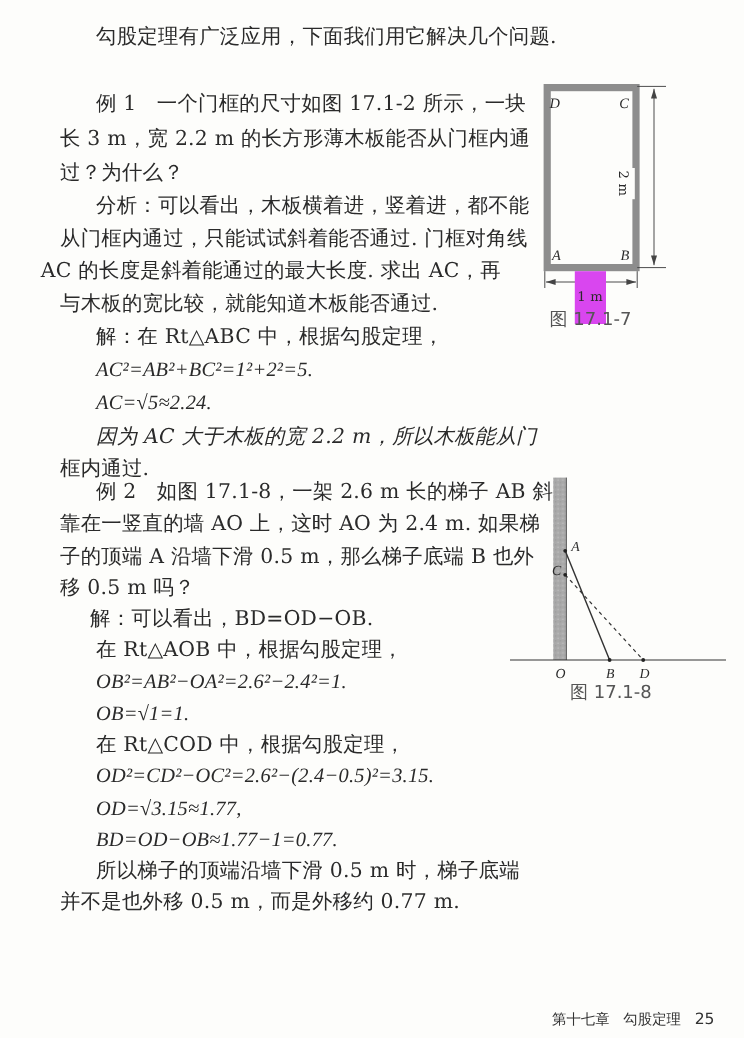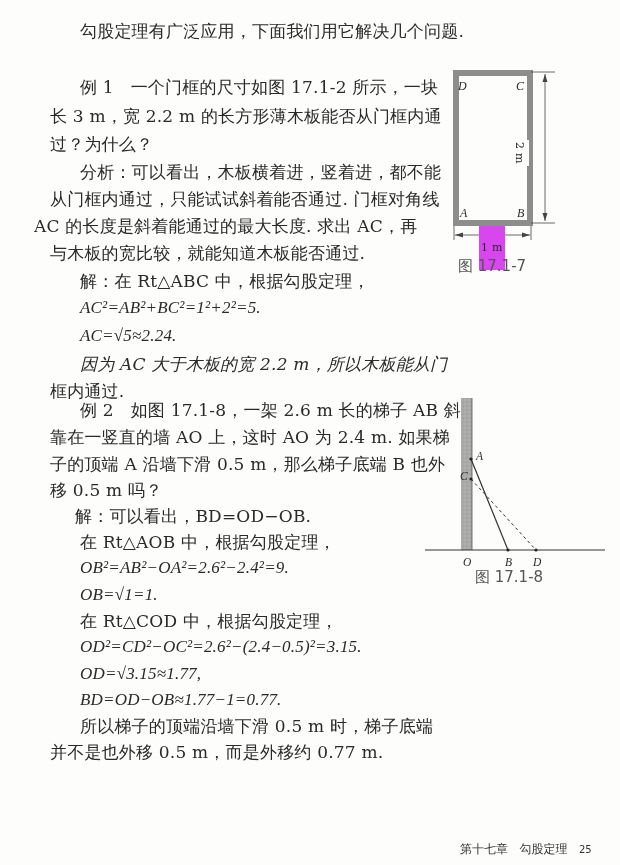--- a/index.html
+++ b/index.html
@@ -72,21 +72,21 @@
 
 <div class="line" style="left:80px; top:400px;">
   <span>例 2</span>&nbsp;&nbsp;&nbsp;<span>如图 17.1-8，一架 2.6 m 长的梯子 AB 斜</span>
 </div>
 <div class="line" style="left:50px; top:427px;">靠在一竖直的墙 AO 上，这时 AO 为 2.4 m. 如果梯</div>
 <div class="line" style="left:50px; top:454px;">子的顶端 A 沿墙下滑 0.5 m，那么梯子底端 B 也外</div>
 <div class="line" style="left:50px; top:480px;">移 0.5 m 吗？</div>
 
 <div class="line" style="left:75px; top:506px;">解：可以看出，BD=OD−OB.</div>
 <div class="line" style="left:80px; top:532px;">在 Rt△AOB 中，根据勾股定理，</div>
-<div class="line math" style="left:80px; top:558px;">OB²=AB²−OA²=2.6²−2.4²=9.</div>
+<div class="line math" style="left:80px; top:558px;">OB²=AB²−OA²=2.6²−2.4²=1.</div>
 <div class="line math" style="left:80px; top:585px;">OB=√1=1.</div>
 <div class="line" style="left:80px; top:611px;">在 Rt△COD 中，根据勾股定理，</div>
 <div class="line math" style="left:80px; top:637px;">OD²=CD²−OC²=2.6²−(2.4−0.5)²=3.15.</div>
 <div class="line math" style="left:80px; top:664px;">OD=√3.15≈1.77,</div>
 <div class="line math" style="left:80px; top:690px;">BD=OD−OB≈1.77−1=0.77.</div>
 <div class="line" style="left:80px; top:716px;">所以梯子的顶端沿墙下滑 0.5 m 时，梯子底端</div>
 <div class="line" style="left:50px; top:742px;">并不是也外移 0.5 m，而是外移约 0.77 m.</div>
 
 <svg style="left:420px; top:395px;" width="190" height="170" viewBox="0 0 190 170">
   <defs>
@@ -112,14 +112,14 @@
   <circle cx="116" cy="155" r="1.6" fill="#222"></circle>
 </svg>
 <div class="line math" style="left:476px; top:446px; font-size:11.5px;">A</div>
 <div class="line math" style="left:460px; top:466px; font-size:11.5px;">C</div>
 <div class="line math" style="left:463px; top:552px; font-size:11.5px;">O</div>
 <div class="line math" style="left:505px; top:552px; font-size:11.5px;">B</div>
 <div class="line math" style="left:533px; top:552px; font-size:11.5px;">D</div>
 <div class="caption" style="left:475px; top:568px;">图 17.1-8</div>
 
 <div class="footer" style="left:460px; top:841px;">
-  <span>第十七章</span>&nbsp;&nbsp;&nbsp;<span>勾股定理</span>&nbsp;&nbsp;&nbsp;<span style="font-size:10px;text-align:center;">25</span>
+  <span>第十七章</span>&nbsp;&nbsp;&nbsp;<span>勾股定理</span>&nbsp;&nbsp;&nbsp;<span style="font-size:13px;text-align:center;">25</span>
 </div>
 
 </body></html>

